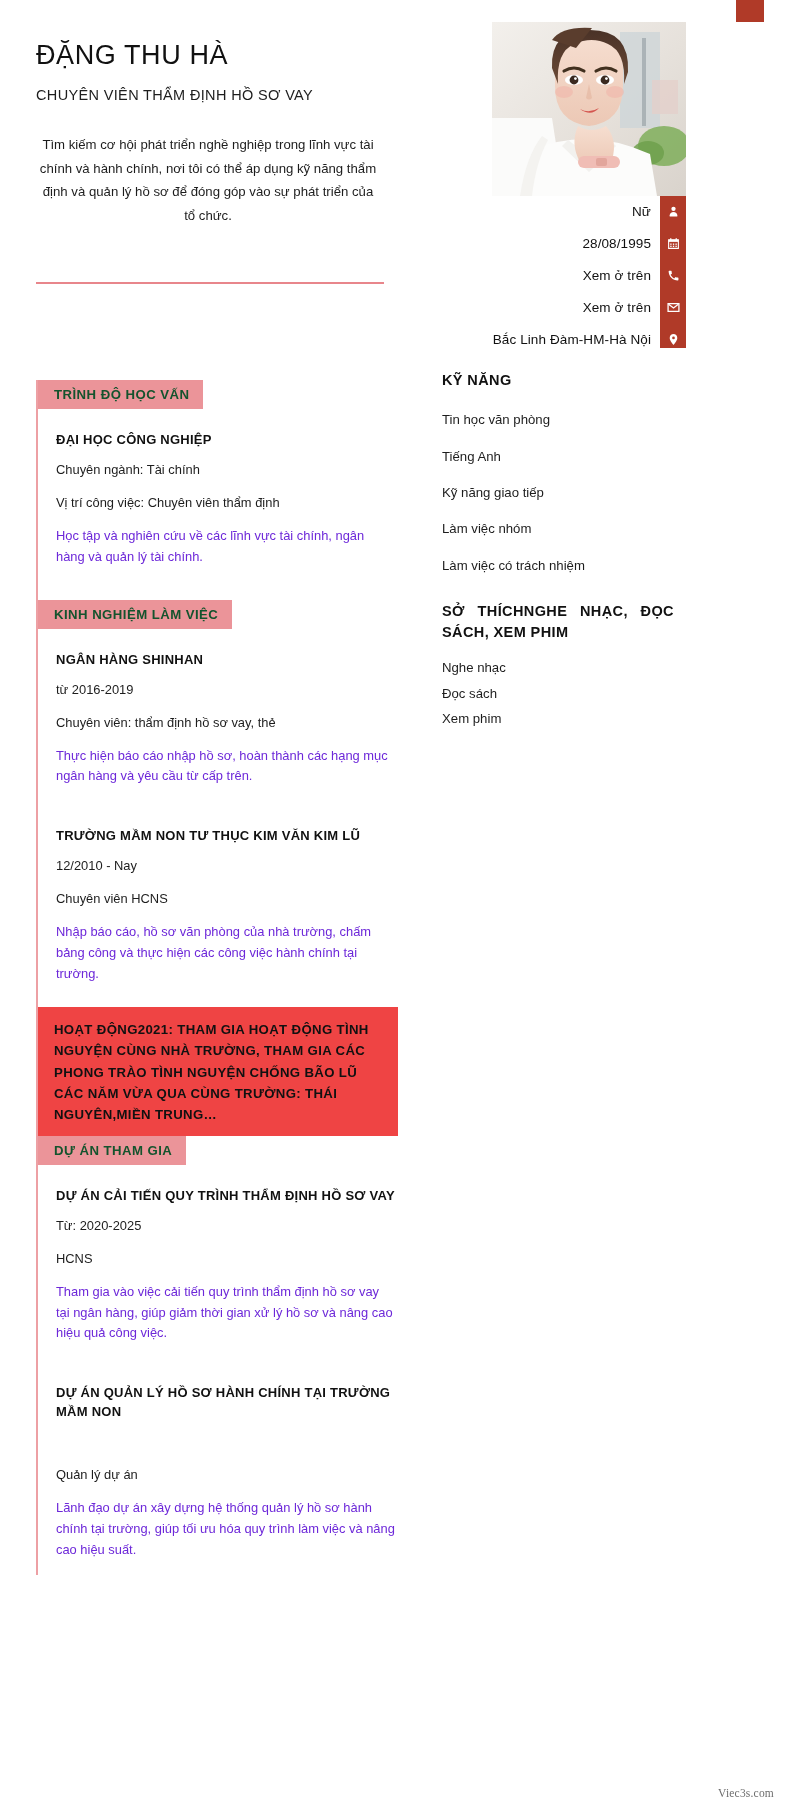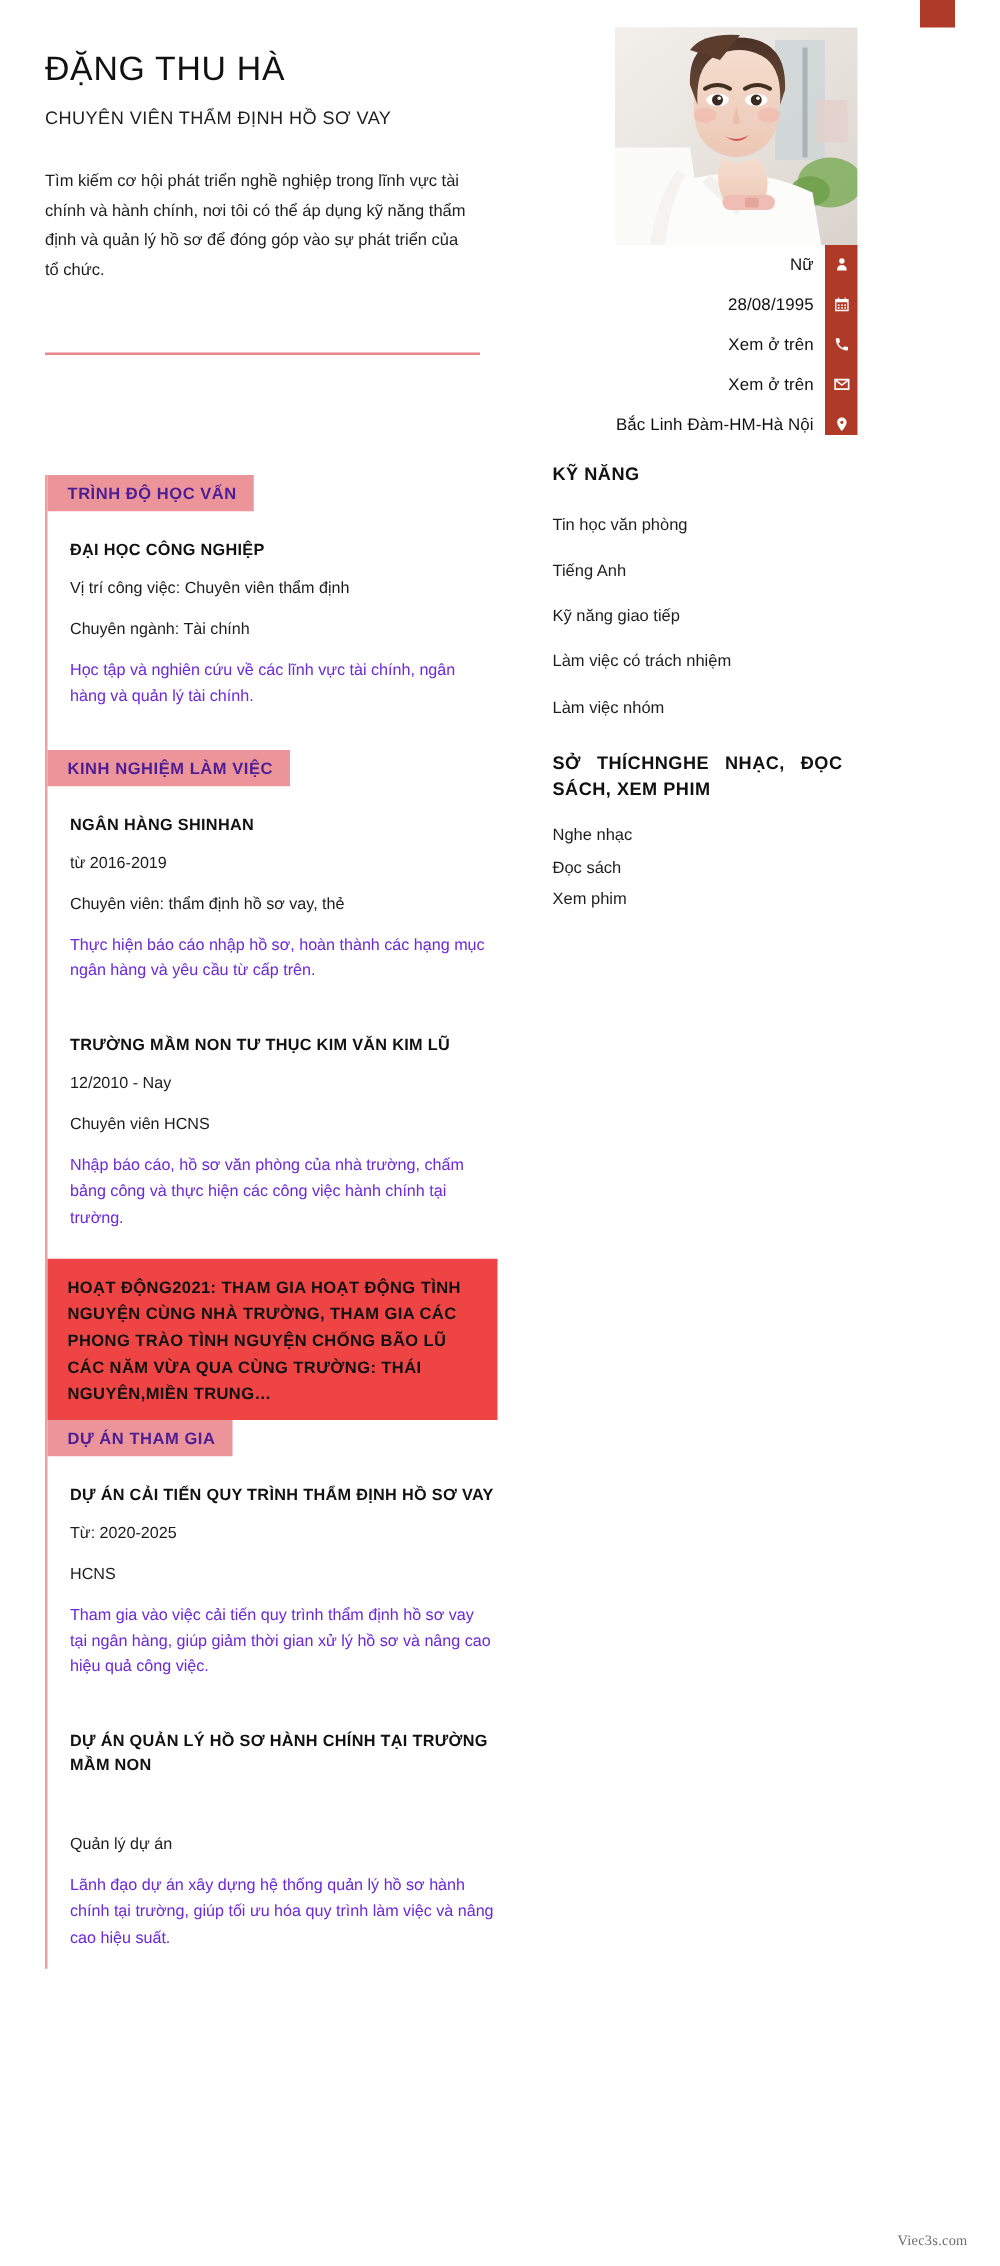--- a/index.html
+++ b/index.html
@@ -96,41 +96,42 @@
     letter-spacing: .35px;
     margin: 0 0 30px 0;
     color: #1d1d1d;
   }
   .summary {
     font-size: 13.2px;
     line-height: 1.78;
     color: #1d1d1d;
     margin: 0;
     width: 344px;
+    text-align: center;
   }
   .divider {
     position: absolute;
     top: 282px; left: 36px;
     width: 348px;
     height: 2px;
     background: #e8868b;
   }
 
   
   .sections {
     position: absolute;
     top: 380px; left: 36px;
     width: 360px;
     padding-left: 18px;
     border-left: 2px solid #eda0a4;
   }
   .sec-head {
     display: inline-block;
     background: #eb9499;
-    color: #4c1d95;
+    color: #14532d;
     font-size: 13.2px;
     font-weight: 700;
     letter-spacing: .45px;
     padding: 7px 14px 7px 16px;
     margin-left: -18px;
     margin-bottom: 6px;
   }
   .entry { margin: 0 0 4px 0; }
   .entry-title {
     font-size: 13px;
@@ -329,22 +330,22 @@
   <p class="summary">Tìm kiếm cơ hội phát triển nghề nghiệp trong lĩnh vực tài chính và hành chính, nơi tôi có thể áp dụng kỹ năng thẩm định và quản lý hồ sơ để đóng góp vào sự phát triển của tổ chức.</p>
 </div>
 <div class="divider"></div>
 
 <div class="sections">
 
   
   <div class="sec-head">TRÌNH ĐỘ HỌC VẤN</div>
   <div class="entry">
     <div class="entry-title">ĐẠI HỌC CÔNG NGHIỆP</div>
+    <div class="entry-line">Chuyên ngành: Tài chính</div>
     <div class="entry-line">Vị trí công việc: Chuyên viên thẩm định</div>
-    <div class="entry-line">Chuyên ngành: Tài chính</div>
     <div class="entry-desc">Học tập và nghiên cứu về các lĩnh vực tài chính, ngân hàng và quản lý tài chính.</div>
   </div>
 
   <div class="gap-md"></div>
 
   
   <div class="sec-head">KINH NGHIỆM LÀM VIỆC</div>
   <div class="entry">
     <div class="entry-title">NGÂN HÀNG SHINHAN</div>
     <div class="entry-line">từ 2016-2019</div>
@@ -384,22 +385,22 @@
   </div>
 
 </div>
 
 <div class="right-col">
 
   <div class="r-head">KỸ NĂNG</div>
   <div class="r-item">Tin học văn phòng</div>
   <div class="r-item">Tiếng Anh</div>
   <div class="r-item">Kỹ năng giao tiếp</div>
+  <div class="r-item">Làm việc nhóm</div>
   <div class="r-item">Làm việc có trách nhiệm</div>
-  <div class="r-item">Làm việc nhóm</div>
 
   <div class="r-head hobby-head">SỞ THÍCHNGHE NHẠC, ĐỌC SÁCH, XEM PHIM</div>
   <div class="r-item tight">Nghe nhạc</div>
   <div class="r-item tight">Đọc sách</div>
   <div class="r-item tight">Xem phim</div>
 
 </div>
 
 <div class="footer">Viec3s.com</div>
 

